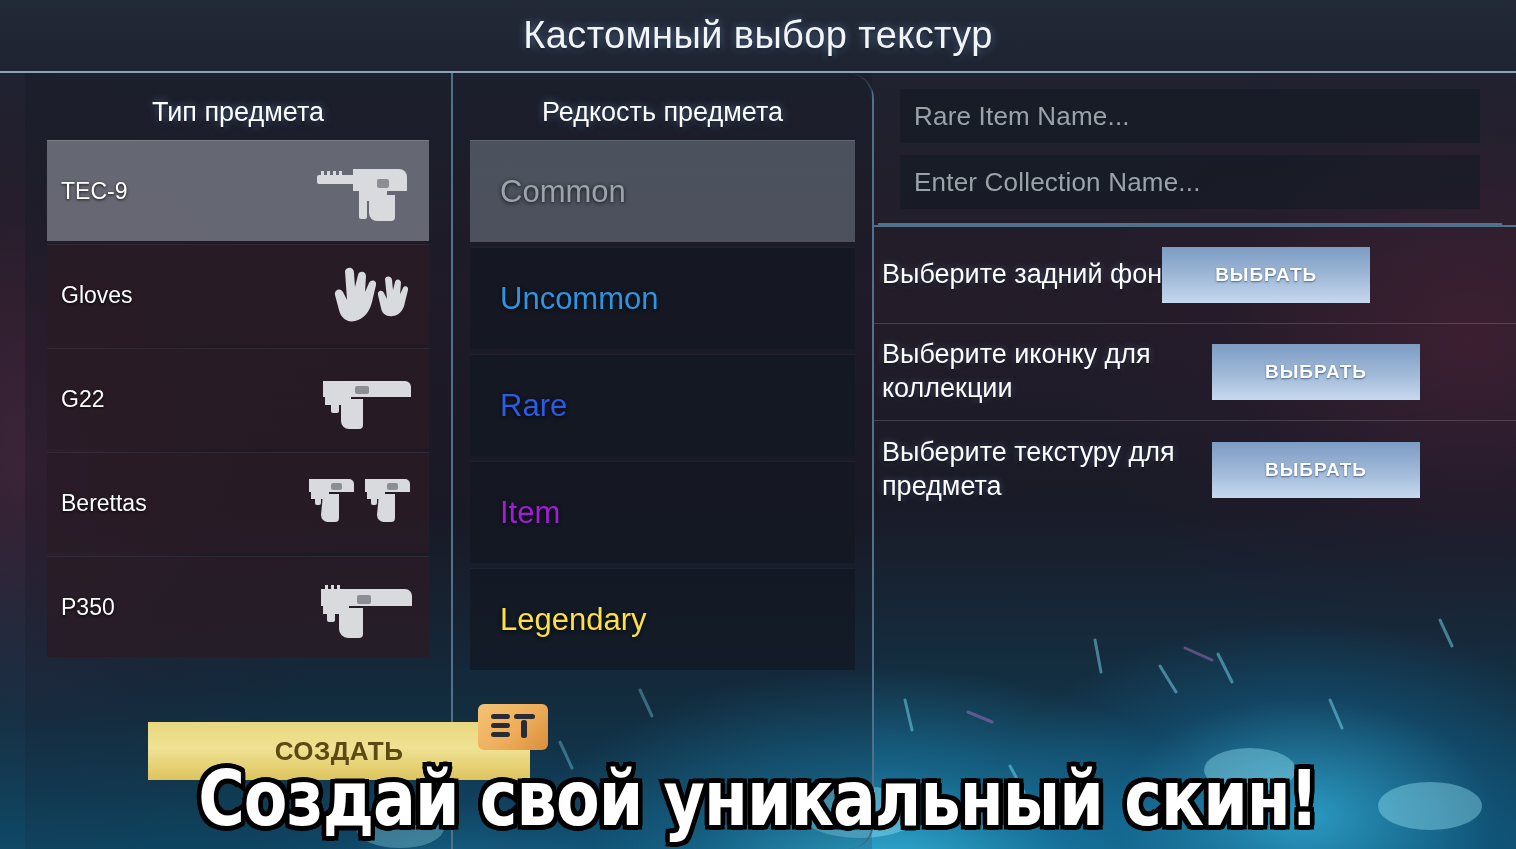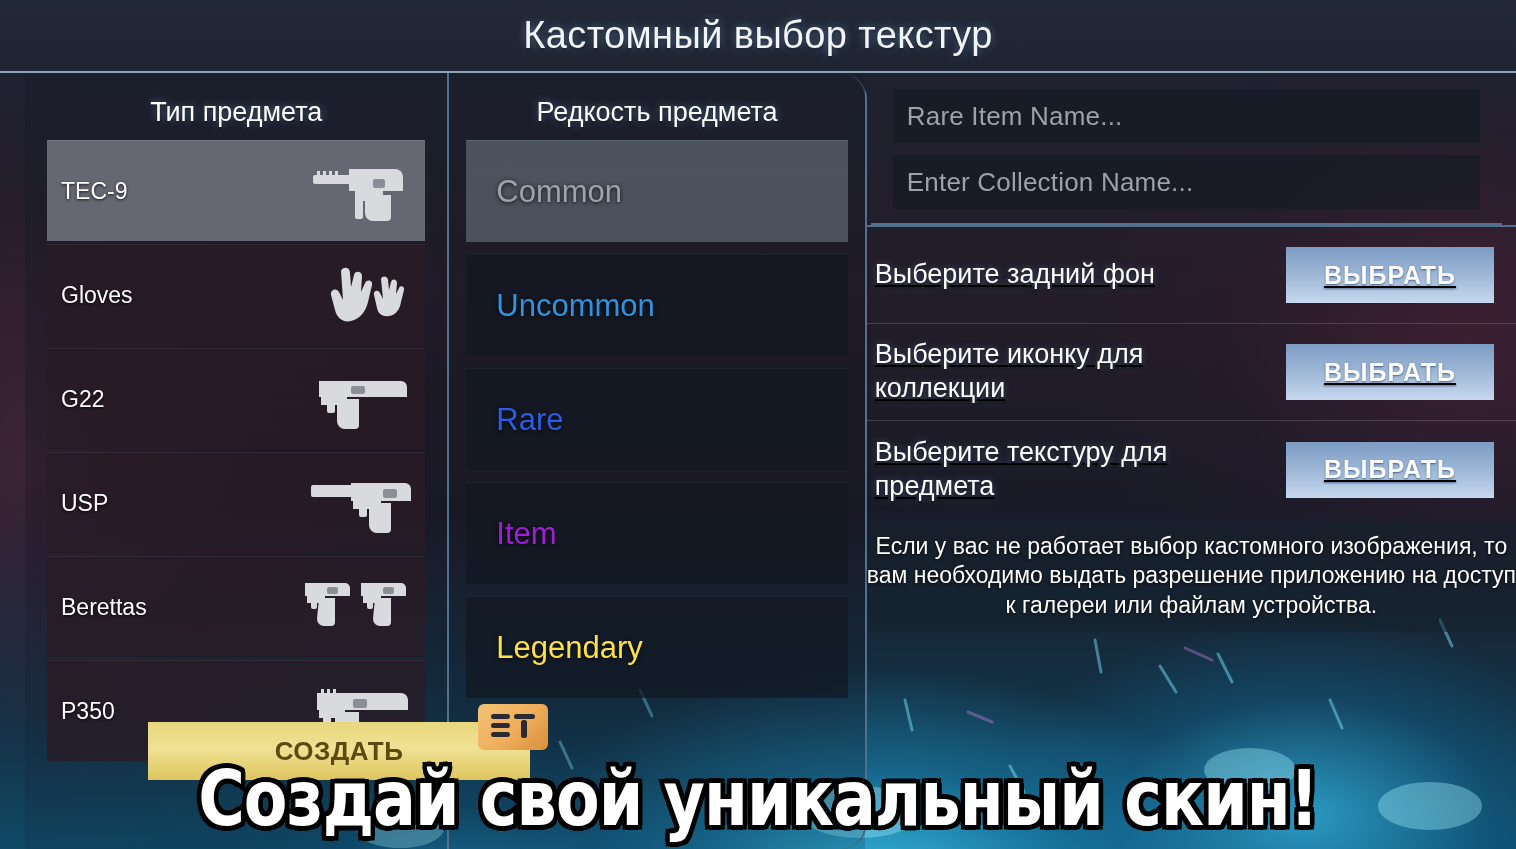--- a/index.html
+++ b/index.html
@@ -85,21 +85,21 @@
     font-size: 23px; color: #ffffff; font-weight: 400;
     text-shadow: 0 1px 3px rgba(0,0,0,.85);
     z-index: 2;
   }
   .item-icon { width: 108px; height: 70px; display:flex; align-items:center; justify-content:flex-end; }
   .item-icon svg { display:block; }
 
   
   .rarity-list { position: relative; z-index: 2; padding: 0 17px; }
   .rarity-row {
-    height: 102px; margin-bottom: 12px;
+    height: 102px; margin-bottom: 5px;
     display: flex; align-items: center;
     padding: 0 30px;
     background: rgba(18,24,33,.72);
     border-top: 1px solid rgba(255,255,255,.05);
   }
   .rarity-row.selected { background: rgba(105,114,126,.62); border-top: 1px solid rgba(255,255,255,.12); }
   .rarity-label { font-size: 31px; font-weight: 400; text-shadow: 0 1px 4px rgba(0,0,0,.8); }
 
   
   .inputs-box {
@@ -113,37 +113,36 @@
     background: rgba(17,26,35,.55);
     display: flex; align-items: center;
     padding: 0 14px;
   }
   .input-field .ph {
     font-size: 26px; color: #9aa3a8; font-weight: 400; letter-spacing:.2px;
   }
 
   .opt-list { position: relative; z-index: 2; border-top: 2px solid #51708c; }
   .opt-row {
-    display: flex; align-items: center; justify-content: space-between;
+    display: flex; align-items: center; 
     padding: 14px 22px 14px 8px;
     border-bottom: 1px solid rgba(255,255,255,.16);
     min-height: 97px;
-    text-decoration: underline;
   }
   .opt-row:last-child { border-bottom: none; }
   .opt-text {
     font-size: 27px; color: #ffffff; line-height: 1.25; max-width: 330px;
     text-shadow: 0 0 7px rgba(140,190,245,.35), 0 2px 3px rgba(0,0,0,.7);
   }
   .choose-btn {
     width: 208px; height: 56px;
     background: linear-gradient(180deg, #7d9cc4 0%, #9ab4d4 45%, #c6d8ee 100%);
     border: none;
     display: flex; align-items: center; justify-content: center;
-    font-size: 25px; font-weight: bold; color: #ffffff;
+    font-size: 19px; font-weight: bold; color: #ffffff;
     letter-spacing: 1px;
     text-shadow: 0 1px 2px rgba(40,70,110,.75);
     cursor: pointer;
   }
 
   .notice {
     position: relative; z-index: 2;
     margin-top: 4px;
     background: rgba(22,32,44,.55);
     padding: 10px 0 12px 0;
@@ -274,35 +273,20 @@
                   <path d="M8 14h82a6 6 0 0 1 6 6v10H8z"></path>
                   <path d="M10 30h26v8H10z"></path>
                   <path d="M26 32h22v26a4 4 0 0 1-4 4H34a8 8 0 0 1-8-8z"></path>
                   <rect x="16" y="30" width="8" height="16" rx="2"></rect>
                 </g>
                 <rect x="40" y="19" width="14" height="8" rx="2" fill="#8c8e96"></rect>
               </svg>
             </span>
           </div>
           <div class="item-row">
-            <span class="item-label">USP</span>
-            <span class="item-icon">
-              <svg width="100" height="64" viewBox="0 0 100 64">
-                <g fill="#d8dadd">
-                  <rect x="0" y="14" width="42" height="12" rx="2"></rect>
-                  <path d="M40 12h54a6 6 0 0 1 6 6v12H40z"></path>
-                  <path d="M42 30h28v8H42z"></path>
-                  <path d="M58 32h22v26a4 4 0 0 1-4 4H66a8 8 0 0 1-8-8z"></path>
-                  <rect x="48" y="30" width="8" height="16" rx="2"></rect>
-                </g>
-                <rect x="72" y="18" width="14" height="9" rx="2" fill="#8c8e96"></rect>
-              </svg>
-            </span>
-          </div>
-          <div class="item-row">
             <span class="item-label">Berettas</span>
             <span class="item-icon">
               <svg width="108" height="64" viewBox="0 0 108 64">
                 <g fill="#d8dadd">
                   <path d="M2 8h40a5 5 0 0 1 5 5v8H2z"></path>
                   <path d="M4 21h18v7H4z"></path>
                   <path d="M16 23h16v24a4 4 0 0 1-4 4h-7a7 7 0 0 1-7-7z"></path>
                   <rect x="8" y="21" width="6" height="13" rx="2"></rect>
                   <path d="M58 8h40a5 5 0 0 1 5 5v8H58z"></path>
                   <path d="M60 21h18v7H60z"></path>
@@ -376,25 +360,20 @@
           <div class="opt-row">
             <div class="opt-text">Выберите иконку для коллекции</div>
             <div class="choose-btn">ВЫБРАТЬ</div>
           </div>
           <div class="opt-row">
             <div class="opt-text">Выберите текстуру для предмета</div>
             <div class="choose-btn">ВЫБРАТЬ</div>
           </div>
         </div>
 
-      <div class="notice" id="notice">
-          <span class="ln">Если у вас не работает выбор кастомного изображения, то</span>
-          <span class="ln">вам необходимо выдать разрешение приложению на доступ</span>
-          <span class="ln">к галереи или файлам устройства.</span>
-        </div>
     </div>
   </div>
 
   <div class="yellow-btn">СОЗДАТЬ</div>
 
   <div class="st-badge">
     <svg width="46" height="30" viewBox="0 0 46 30">
       <g fill="#2b2b33">
         <rect x="1" y="2" width="19" height="5" rx="2.5"></rect>
         <rect x="1" y="11" width="19" height="5" rx="2.5"></rect>

